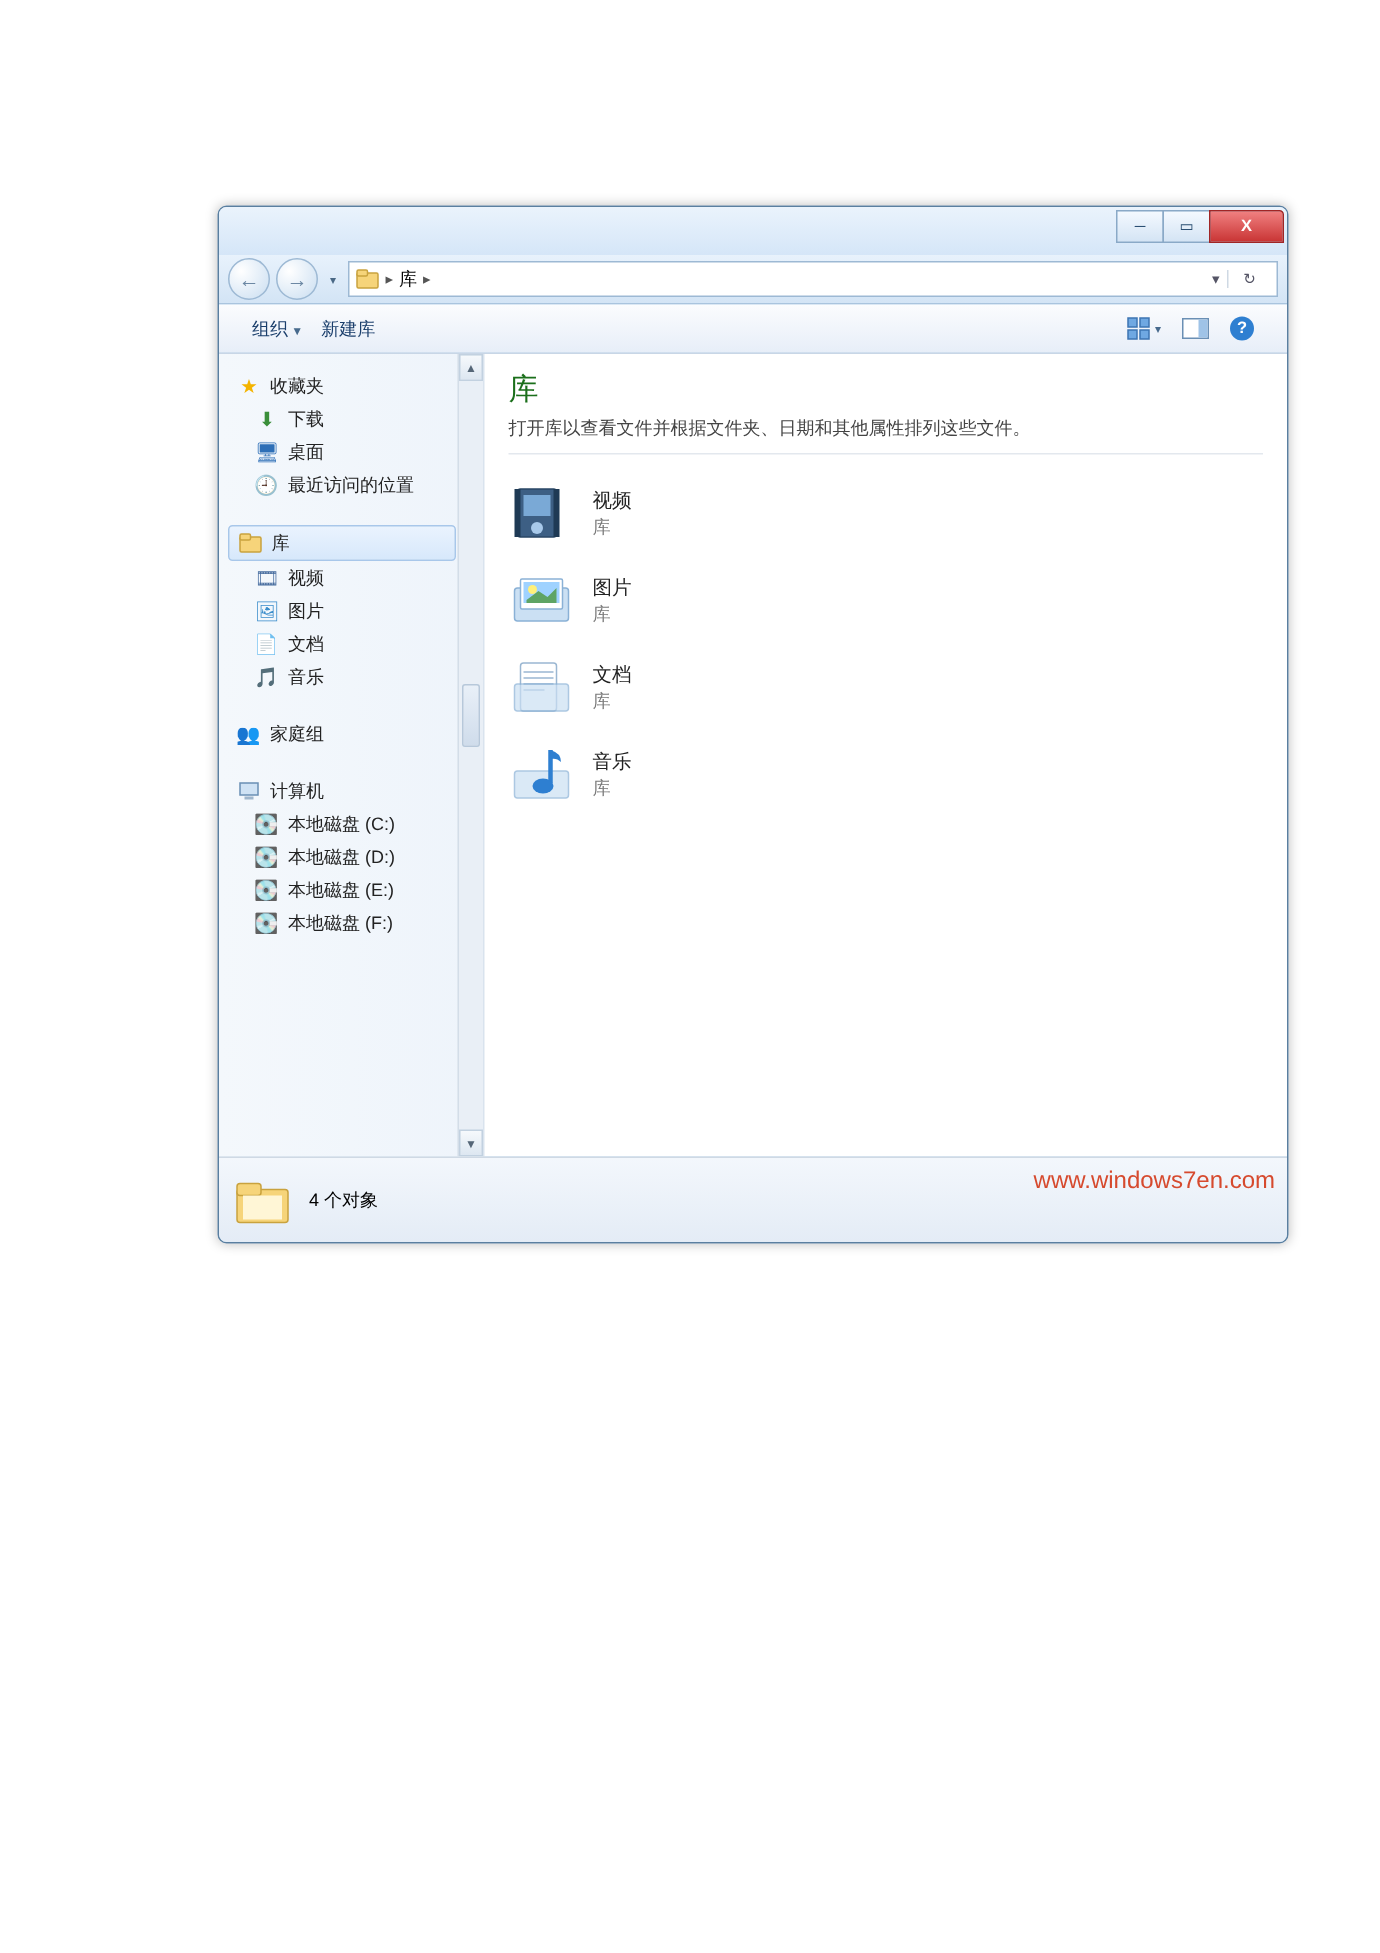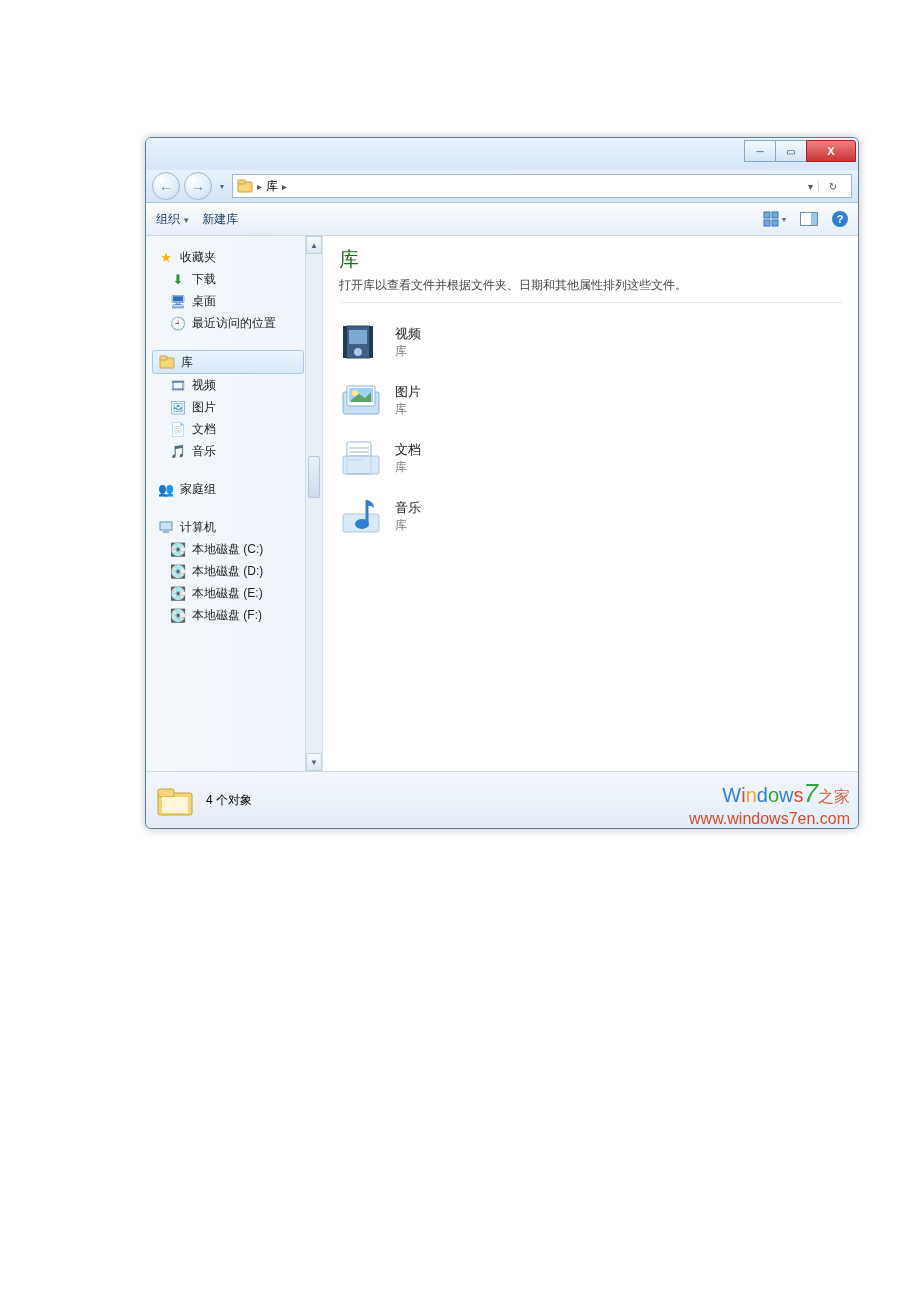--- a/index.html
+++ b/index.html
@@ -87,21 +87,21 @@
     border: 1px solid #9db9d4;
     background:#fff;
     display:flex; align-items:center;
     padding:0 4px;
     color:#888; font-style:italic;
   }
   .search .mag { margin-left:auto; color:#2b6fbf; font-style:normal; font-size:14px; }
   .toolbar {
     height: 32px;
     display:flex; align-items:center;
-    padding: 0 10px;
+    padding: 0 22px;
     background: linear-gradient(to bottom,#fbfcfe,#e7eef8);
     border-bottom:1px solid #c8d6e6;
     gap: 12px;
     color:#1a3e6b;
   }
   .toolbar .dd::after { content:" ▼"; font-size:8px; color:#476a8d; }
   .toolbar .right { margin-left:auto; display:flex; align-items:center; gap:14px; }
   .help-icon { width:16px;height:16px;border-radius:50%;background:#2e7fd1;color:#fff;display:flex;align-items:center;justify-content:center;font-weight:bold;font-size:11px;}
   .body {
     flex:1; display:flex; min-height:0;
@@ -383,20 +383,17 @@
     <div class="status-icon">
       <svg class="folder-svg">
           <rect x="2" y="10" width="34" height="22" rx="2" fill="#f6d47a" stroke="#c9a23e"></rect>
           <rect x="2" y="6" width="16" height="8" rx="2" fill="#f6d47a" stroke="#c9a23e"></rect>
           <rect x="6" y="14" width="26" height="16" fill="#fff6d6"></rect>
         </svg>
     </div>
     <div>4 个对象</div>
 
     <div class="watermark">
-      <div class="wm1">
-        <span class="w">W</span><span class="i">i</span><span class="n">n</span><span class="d">d</span><span class="o">o</span><span class="w">w</span><span class="s">s</span><span class="seven">7</span><span class="zh">之家</span>
-      </div>
       <div class="wm2">www.windows7en.com</div>
     </div>
   </div>
 
 </div>
 
 </body></html>

